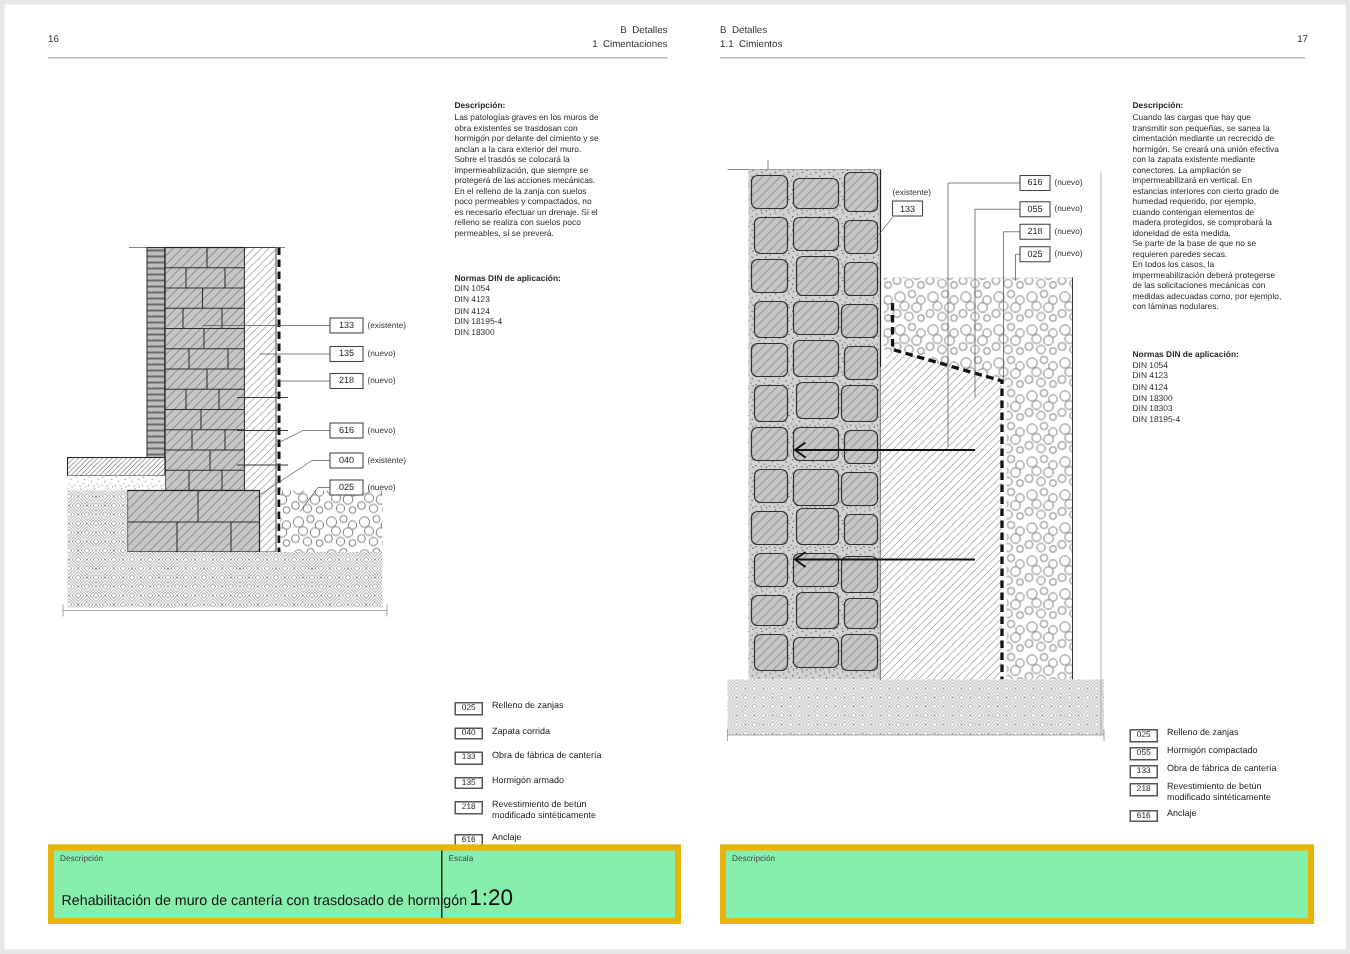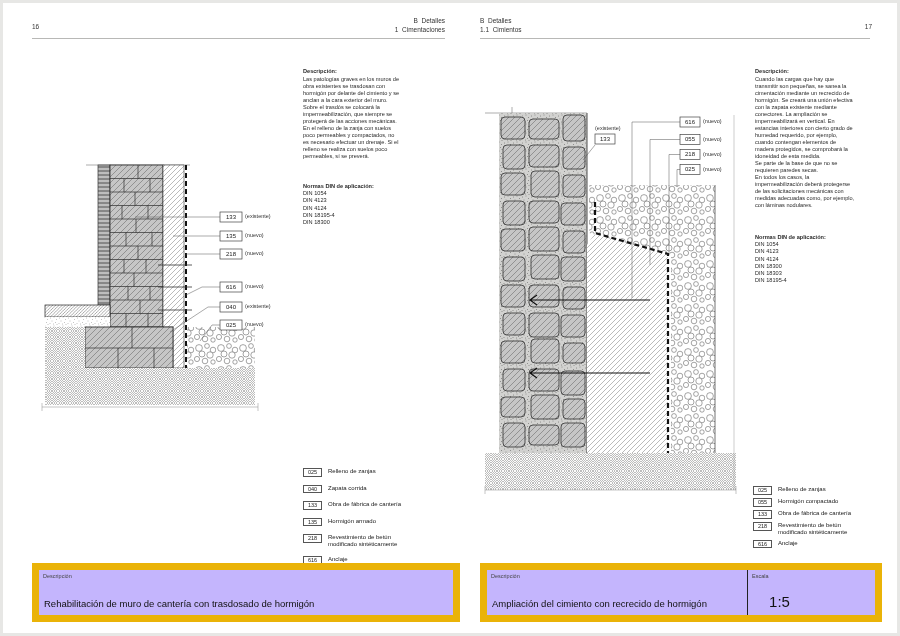--- a/index.html
+++ b/index.html
@@ -17,21 +17,21 @@
   .textcol p{margin:0}
   .normas{position:absolute;font-size:5.6px;line-height:7.2px;color:#2a2a2a}
   .normas .ttl{font-weight:bold}
   .legend{position:absolute;display:flex;flex-direction:column}
   .lrow{display:flex;align-items:flex-start}
   .gapL .lrow{margin-bottom:8px}
   .gapR .lrow{margin-bottom:3.5px}
   .codebox{display:inline-block;min-width:13px;padding:0 2px;border:1px solid #555;
            font-size:5.5px;line-height:6.5px;text-align:center;margin-right:6px;background:#fff}
   .llabel{font-size:6px;line-height:7px;max-width:82px}
-  .tblock{position:absolute;border:7px solid #eab308;background:#c4b5fd;height:45px}
+  .tblock{position:absolute;border:4px solid #eab308;background:#86efac;height:45px}
   .tcell{position:absolute;top:0;bottom:0;border-left:1px solid #222}
   .clabel{position:absolute;top:3px;left:4px;font-size:5.5px;color:#444}
   .cv-desc{position:absolute;left:5px;bottom:6px;font-size:9.5px;color:#111;white-space:nowrap}
   .cv-big{position:absolute;left:0;right:0;bottom:5px;text-align:center;font-size:15px;color:#111}
   svg.drawing{position:absolute;overflow:visible}
   svg text{font-family:"Liberation Sans","DejaVu Sans",sans-serif;font-size:6px;fill:#222}
   svg text.tag{font-size:5.5px;fill:#333}
 </style>
 </head>
 <body>
@@ -218,20 +218,24 @@
       </div>
     <div class="lrow">
         <span class="codebox">616</span>
         <span class="llabel">Anclaje</span>
       </div>
   </div>
 
   <div class="tblock" style="left:32px;top:563px;width:414px">
     <div class="clabel">Descripción</div>
     <div class="cv-desc">Rehabilitación de muro de cantería con trasdosado de hormigón</div>
+    <div class="tcell" style="left:258px;width:65px">
+      <div class="clabel">Escala</div>
+      <div class="cv-big">1:20</div>
+    </div>
   </div>
 </section>
 
 <section class="page" id="pgR">
   <div class="hdr" style="left:25px;top:16px"><span>B  Detalles</span><br><span>1.1  Cimientos</span></div>
   <div class="pagenum" style="right:28px;top:23px">17</div>
   <div class="rule" style="left:25px;right:30px;top:38px"></div>
 
   <svg class="drawing" style="left:30px;top:105px" width="260" height="395" viewBox="0 0 260 395">
     <g>
@@ -369,21 +373,16 @@
         <span class="llabel">Revestimiento de betún modificado sintéticamente</span>
       </div>
     <div class="lrow">
         <span class="codebox">616</span>
         <span class="llabel">Anclaje</span>
       </div>
   </div>
 
   <div class="tblock" style="left:25px;top:563px;width:388px">
     <div class="clabel">Descripción</div>
-    <div class="cv-desc">Ampliación del cimiento con recrecido de hormigón</div>
-    <div class="tcell" style="left:260px;width:63px">
-      <div class="clabel">Escala</div>
-      <div class="cv-big">1:5</div>
-    </div>
   </div>
 </section>
 
 <div class="frame"></div>
 
 </body></html>

